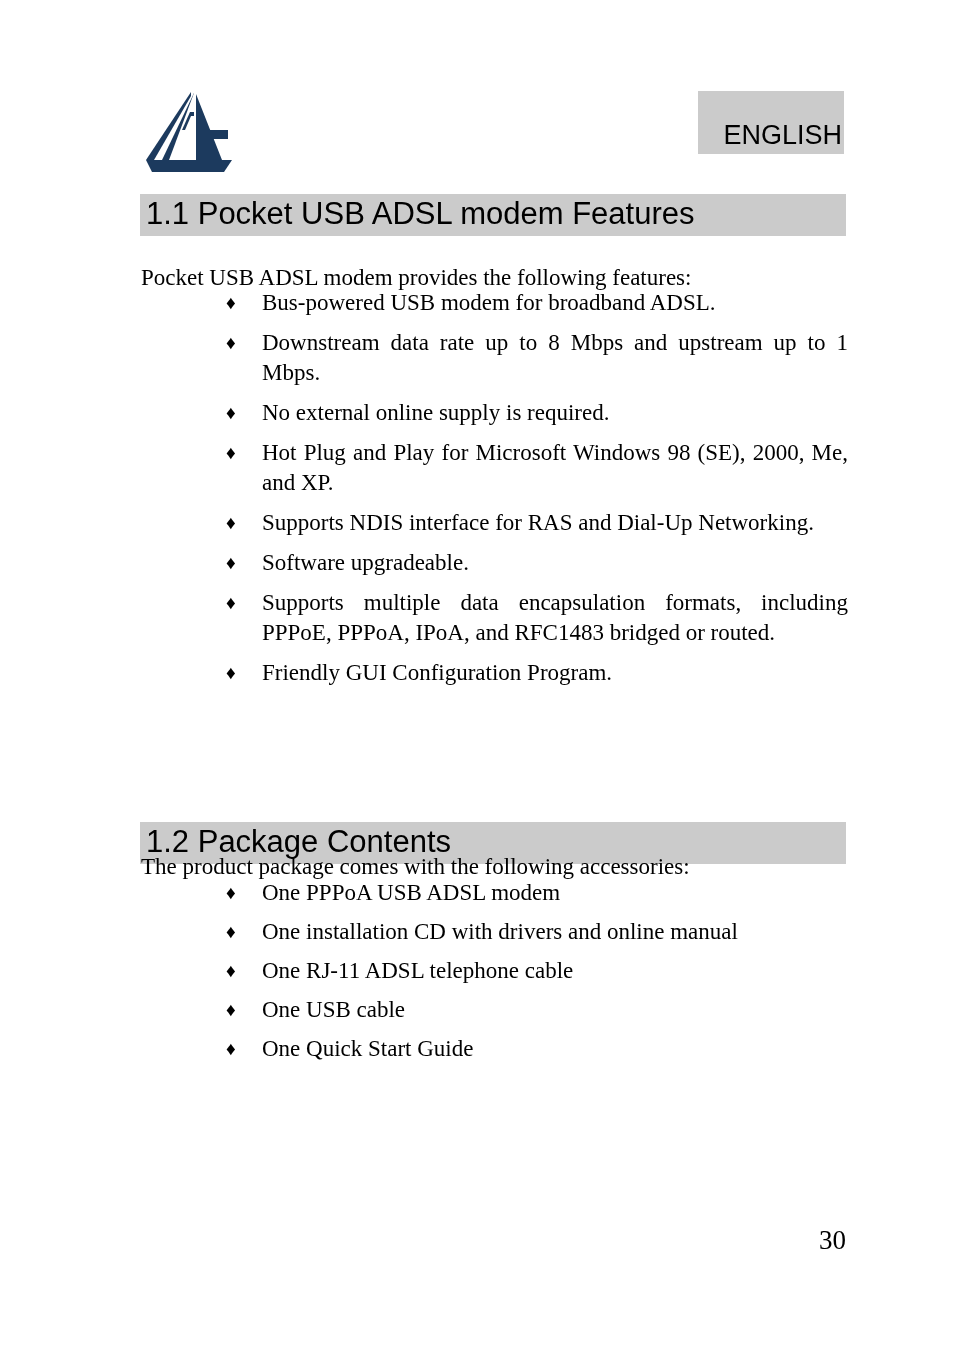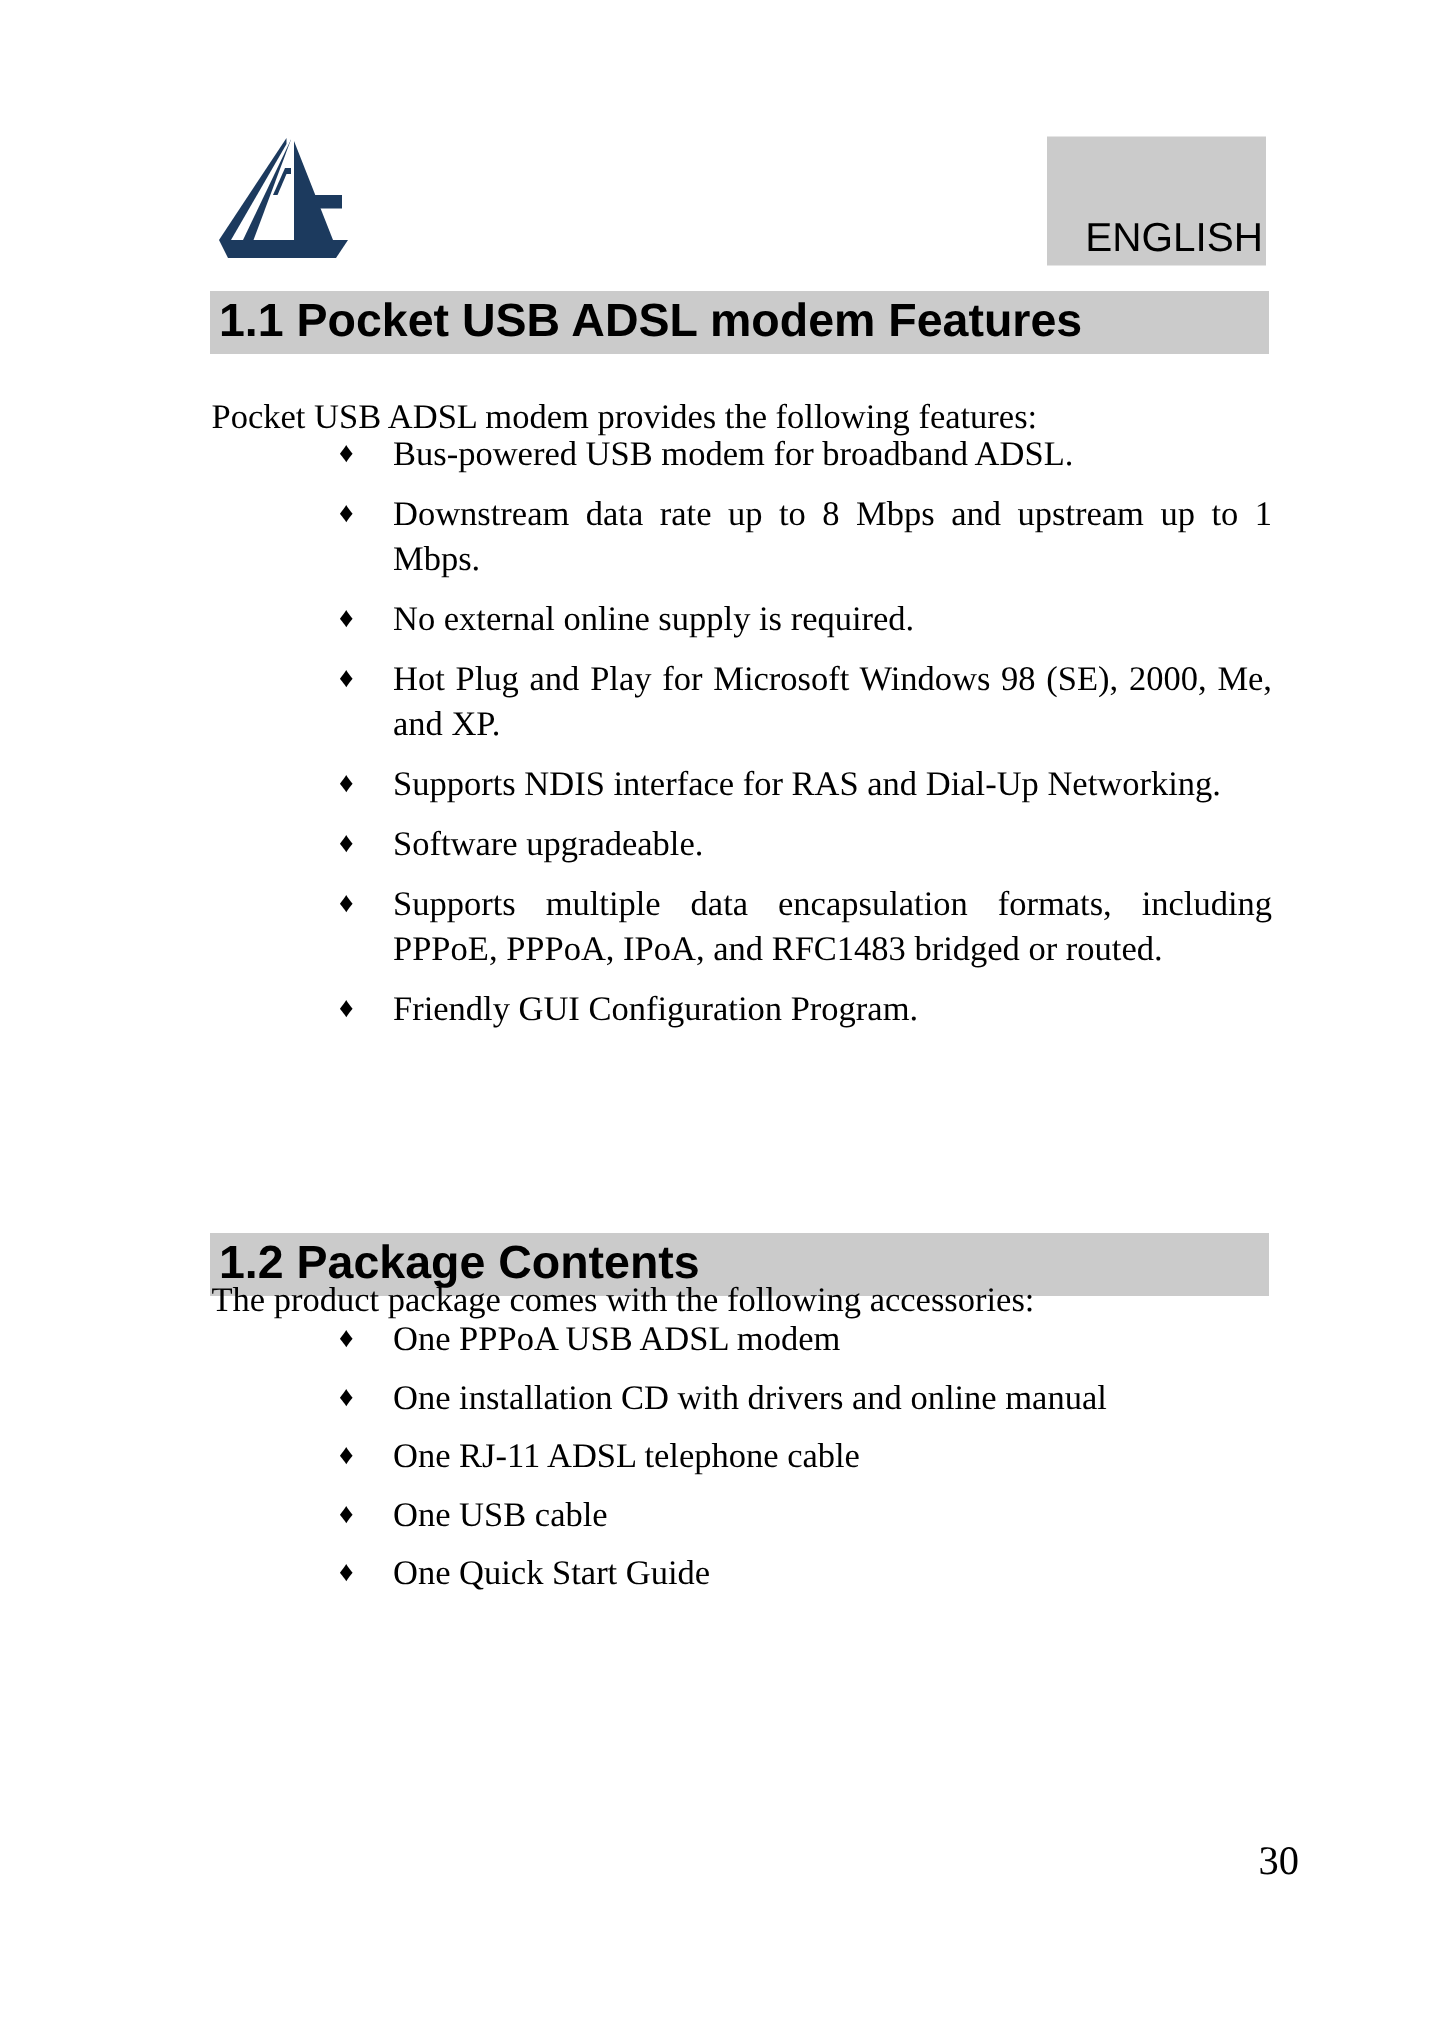--- a/index.html
+++ b/index.html
@@ -31,21 +31,21 @@
     width: 92px;
     height: 86px;
   }
   .logo svg { display: block; width: 92px; height: 86px; }
 
   .lang-box {
     position: absolute;
     left: 698px;
     top: 91px;
     width: 146px;
-    height: 86px;
+    height: 63px;
     background: #cbcbcb;
     box-sizing: border-box;
   }
   .lang-label {
     position: absolute;
     right: 2px;
     bottom: 4px;
     font-family: "Liberation Sans", "DejaVu Sans", sans-serif;
     font-size: 27px;
     line-height: 30px;
@@ -57,21 +57,21 @@
   
   .section-band {
     position: absolute;
     left: 140px;
     width: 706px;
     background: #cbcbcb;
     box-sizing: border-box;
   }
   .section-band .heading-text {
     font-family: "Liberation Sans", "DejaVu Sans", sans-serif;
-    font-weight: bold;
+    font-weight: normal;
     font-size: 31px;
     line-height: 40px;
     color: #000;
     padding-left: 6px;
     white-space: nowrap;
   }
 
   #band-11 { top: 194px; height: 42px; }
   #band-12 { top: 782px; height: 42px; margin-top: 40px; }
 
@@ -126,21 +126,20 @@
   
   .page-number {
     position: absolute;
     left: 0;
     top: 1224px;
     width: 846px;
     text-align: right;
     font-size: 27px;
     line-height: 32px;
     color: #000;
-    padding-left: 20px;
   }
 </style>
 </head>
 <body>
 
 <div class="page">
 
   <div class="logo">
     <svg viewBox="0 0 92 86" xmlns="http://www.w3.org/2000/svg" aria-hidden="true">
 

